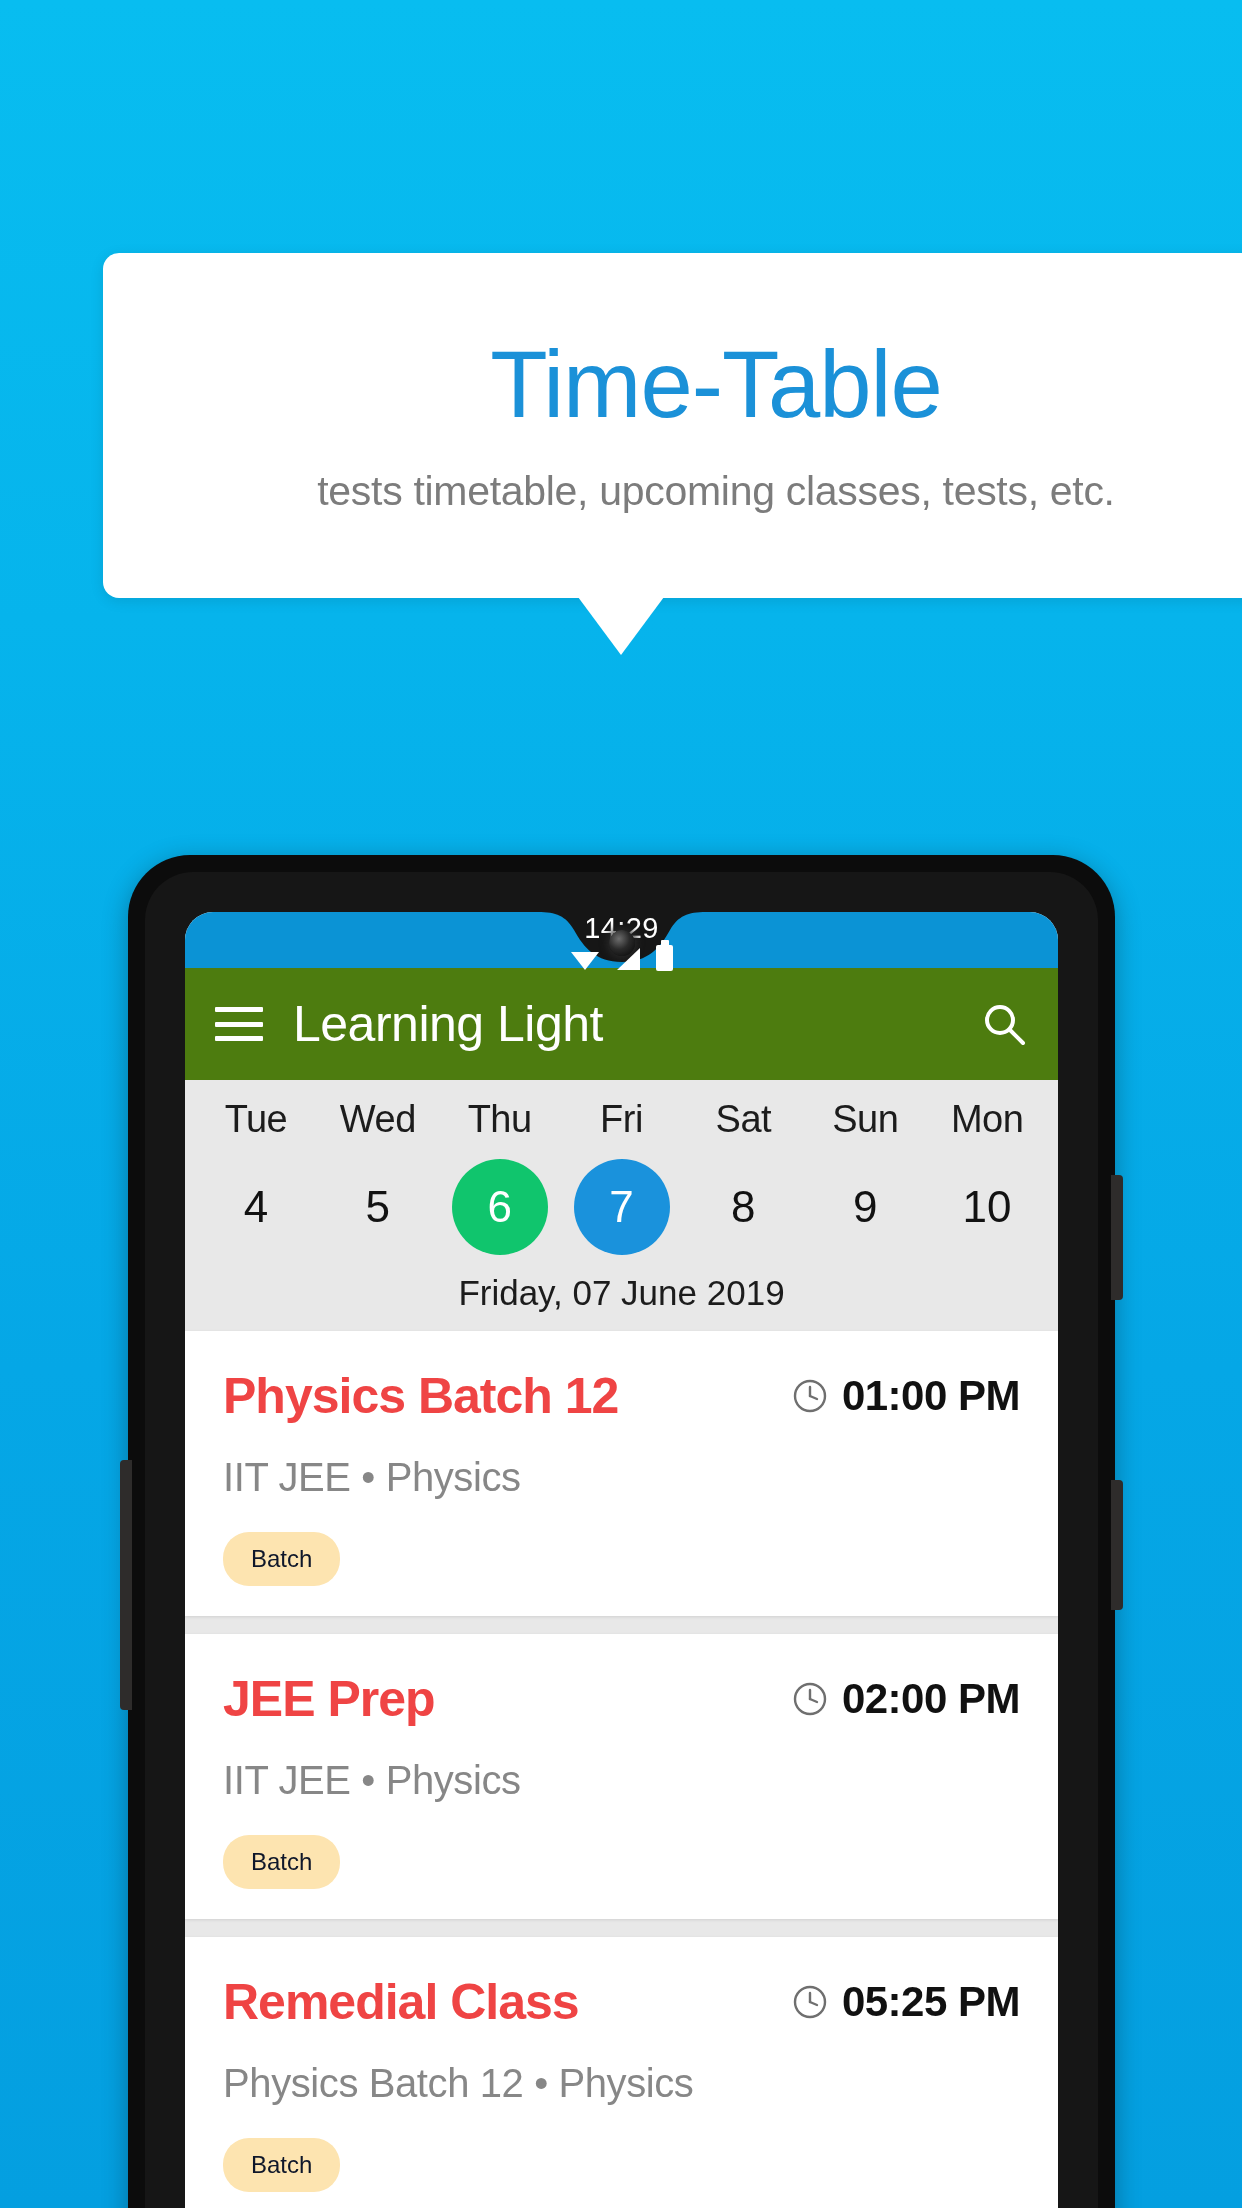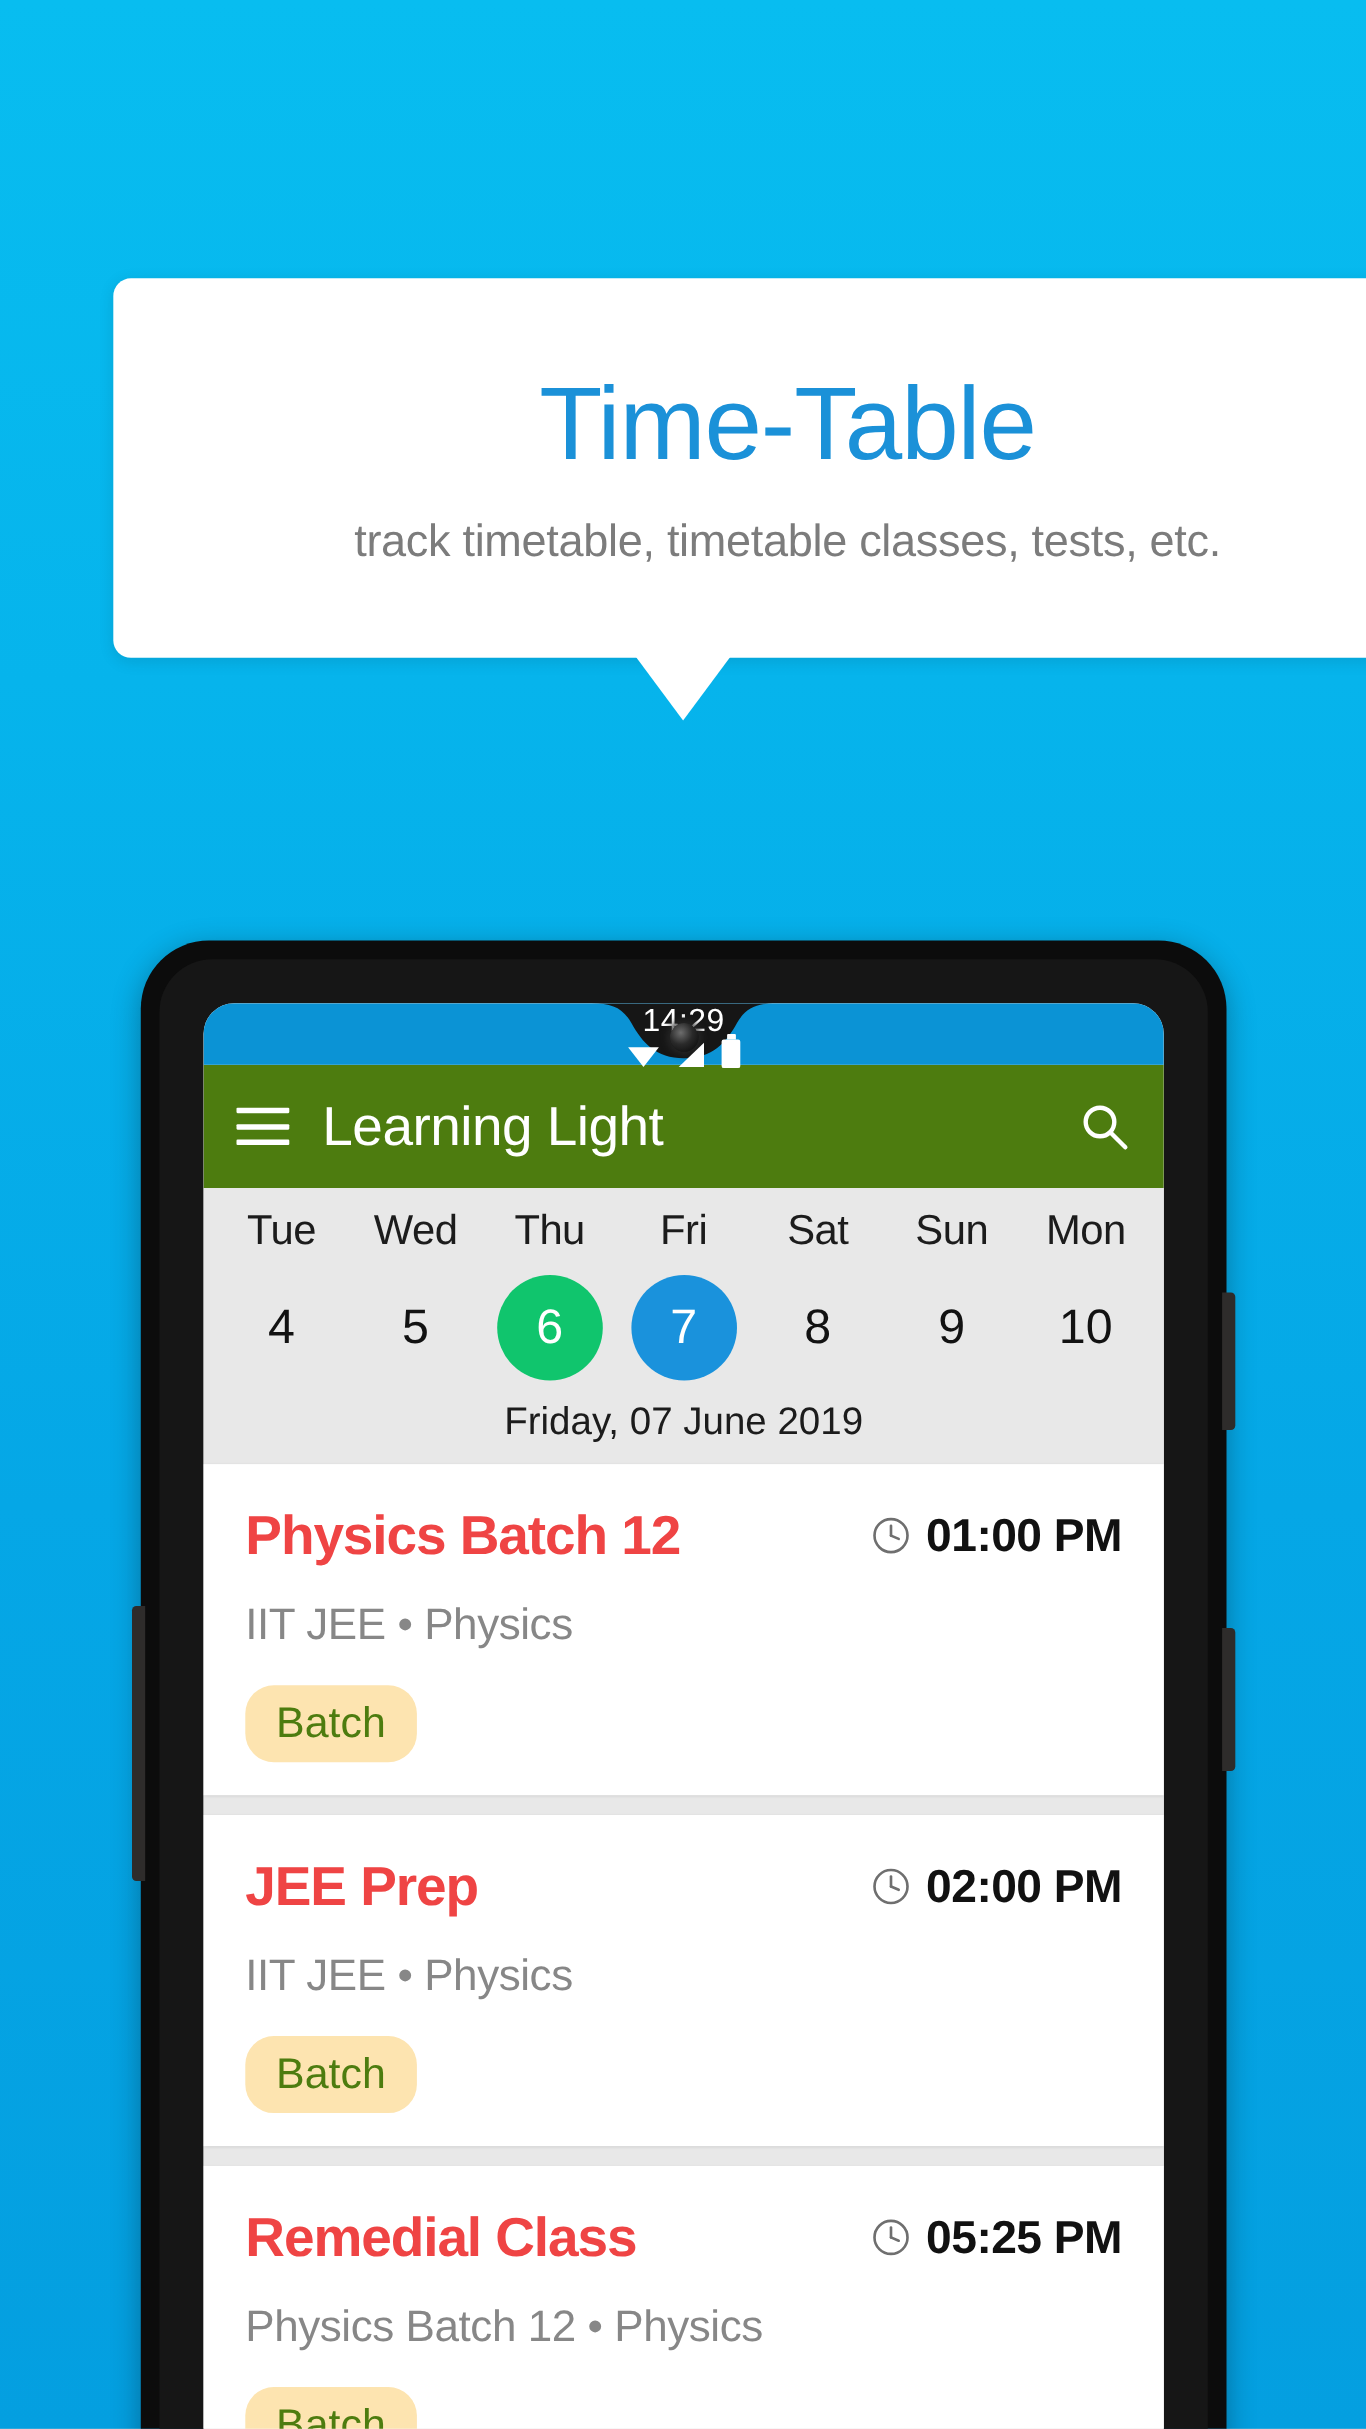--- a/index.html
+++ b/index.html
@@ -113,29 +113,29 @@
     box-shadow:0 1px 3px rgba(0,0,0,0.10);
   }
   .event-head { display:flex; align-items:center; justify-content:space-between; }
   .event-title { font-size:50px; font-weight:700; color:#ef4444; letter-spacing:-1px; }
   .event-time-wrap { display:flex; align-items:center; gap:14px; }
   .clock-icon { width:36px; height:36px; }
   .event-time { font-size:42px; font-weight:700; color:#111; letter-spacing:-0.5px; }
   .event-sub { margin-top:30px; font-size:40px; color:#878787; letter-spacing:-0.4px; }
   .event-chip {
     display:inline-block; margin-top:32px; padding:13px 28px;
-    background:#fde4b0; color:#4d7c0f; font-size:39px; border-radius:26px;
+    background:#fde4b0; color:#0f172a; font-size:24px; border-radius:26px;
   }
 </style>
 </head>
 <body>
 
 <div id="promo-callout">
   <div id="promo-title">Time-Table</div>
-  <div id="promo-subtitle">track timetable, timetable classes, tests, etc.</div>
+  <div id="promo-subtitle">tests timetable, upcoming classes, tests, etc.</div>
 </div>
 <div id="promo-pointer"></div>
 
 <div id="phone-frame">
   <div class="side-btn" id="side-btn-left-volume"></div>
   <div class="side-btn" id="side-btn-right-power"></div>
   <div class="side-btn" id="side-btn-right-volume"></div>
 
   <div id="phone-bezel">
     <div id="phone-screen">

